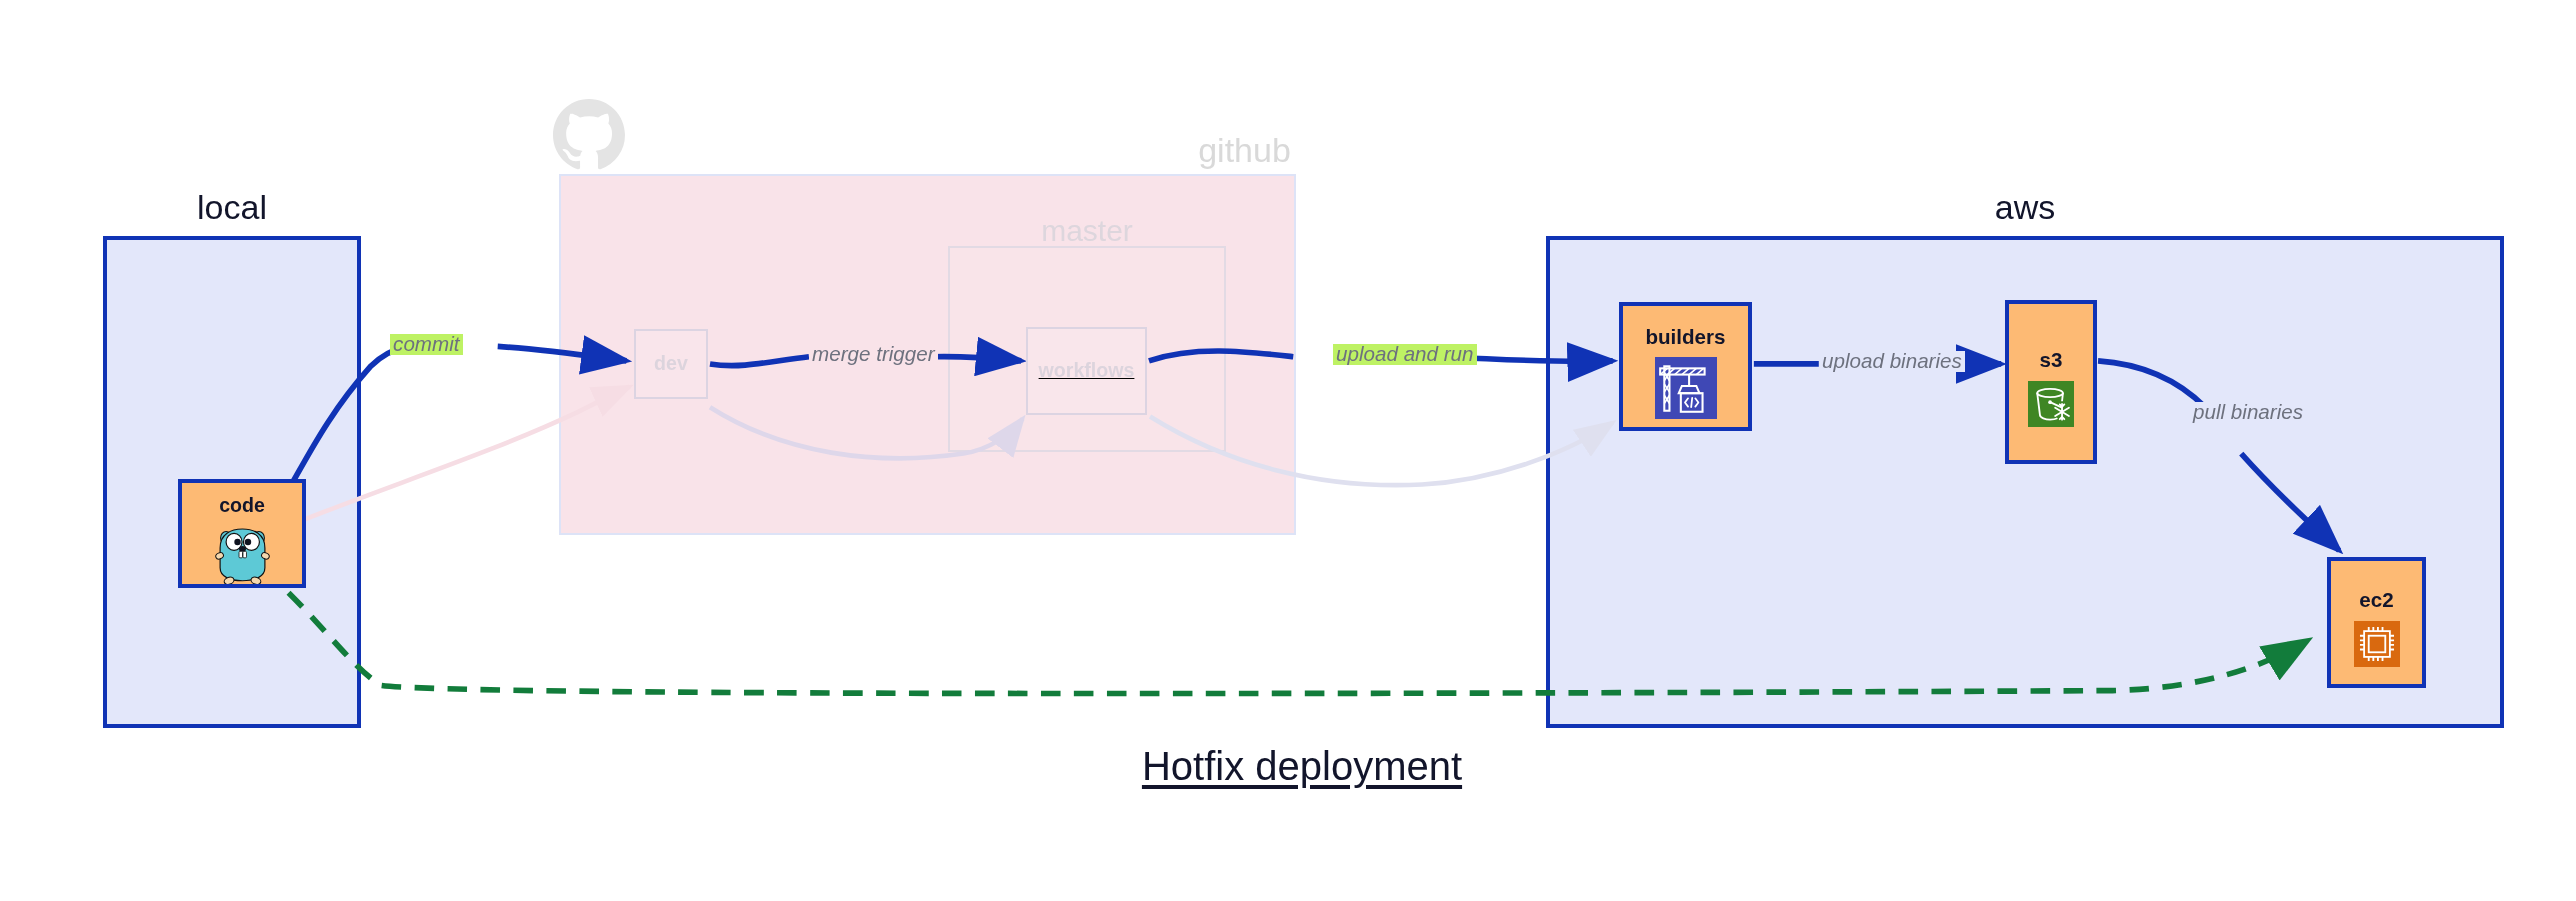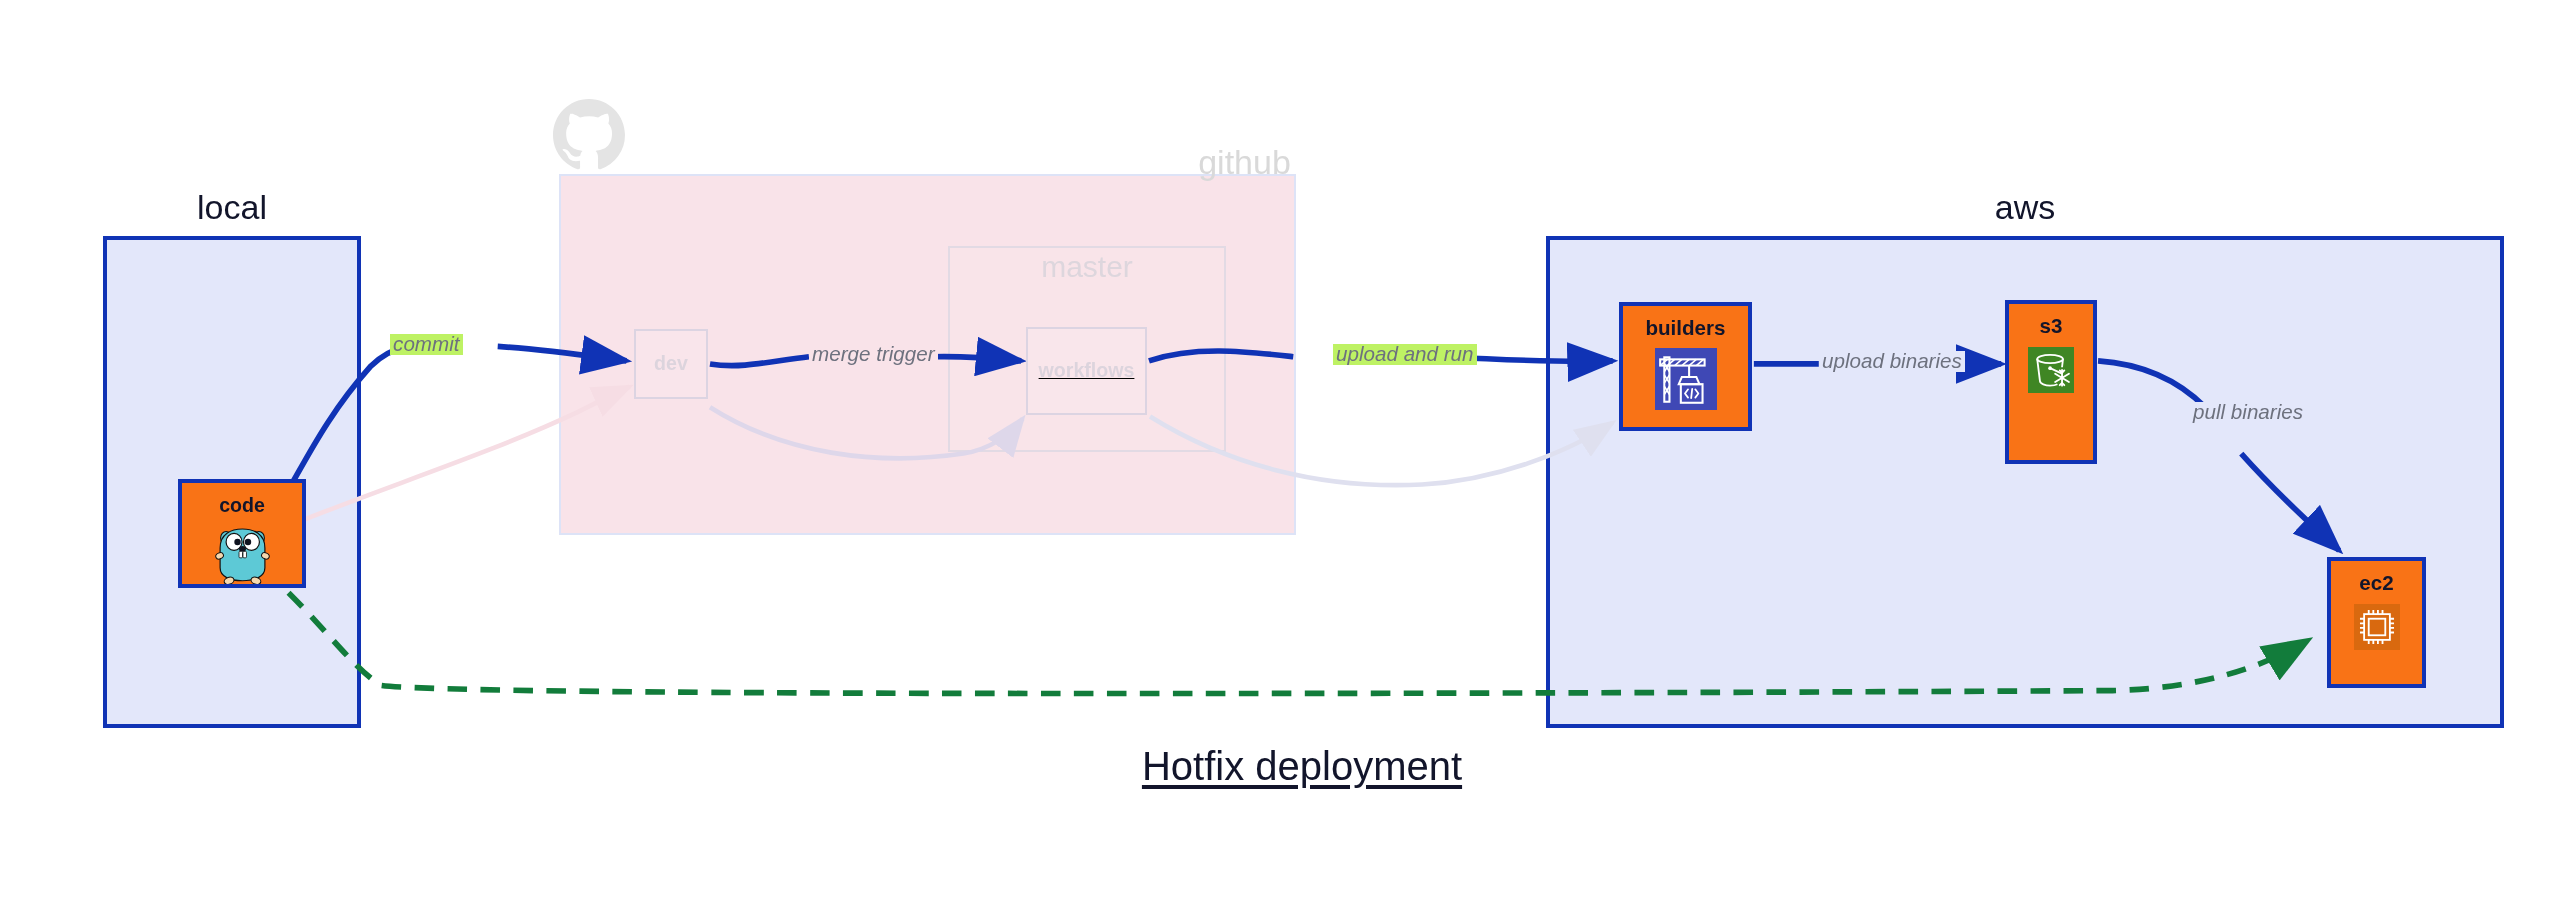--- a/index.html
+++ b/index.html
@@ -26,40 +26,40 @@
     left:1546px;top:236px;width:958px;height:492px;
     background:#e3e7fa;border:4.6px solid #1033b5;
   }
   #aws-title{left:1546px;top:190px;width:958px;font-size:34px;color:#12152b;}
 
   
   #github-group{
     left:559px;top:174px;width:737px;height:361px;
     background:#f9e3e9;border:2.1px solid #dde3f7;
   }
-  #github-title{left:559px;top:133px;width:737px;font-size:34px;color:#d9d9d9;text-align:right;padding-right:5.2px;box-sizing:border-box;margin-top:12px;}
+  #github-title{left:559px;top:133px;width:737px;font-size:34px;color:#d9d9d9;text-align:right;padding-right:5.2px;box-sizing:border-box;}
 
   #master-group{
     left:948px;top:246px;width:278px;height:206px;
     background:rgba(255,255,255,0.04);border:2.1px solid #e2dae4;
   }
-  #master-title{left:948px;top:216px;width:278px;font-size:30px;color:#ddd6dd;margin-top:36px;}
+  #master-title{left:948px;top:216px;width:278px;font-size:30px;color:#ddd6dd;}
 
   
   .node{
     position:absolute;box-sizing:border-box;
     display:flex;flex-direction:column;align-items:center;
   }
   .node-label{
     font-weight:700;line-height:1;white-space:nowrap;
   }
   .node-icon{display:block;}
 
   
-  .node.solid{background:#f97316;border:4.1px solid #1033b5;}
+  .node.solid{background:#fdba74;border:4.1px solid #1033b5;justify-content:center;}
   .node.solid .node-label{color:#12152b;}
 
   
   .node.faded{background:rgba(255,255,255,0.10);border:2.6px solid #dcd4e2;}
   .node.faded .node-label{color:#dcd4dd;}
 
   #code-node{left:178px;top:479px;width:128px;height:109px;padding-top:13.4px;}
   #code-node .node-label{font-size:19.6px;}
   #code-node .node-icon{margin-top:9.3px;}
 

